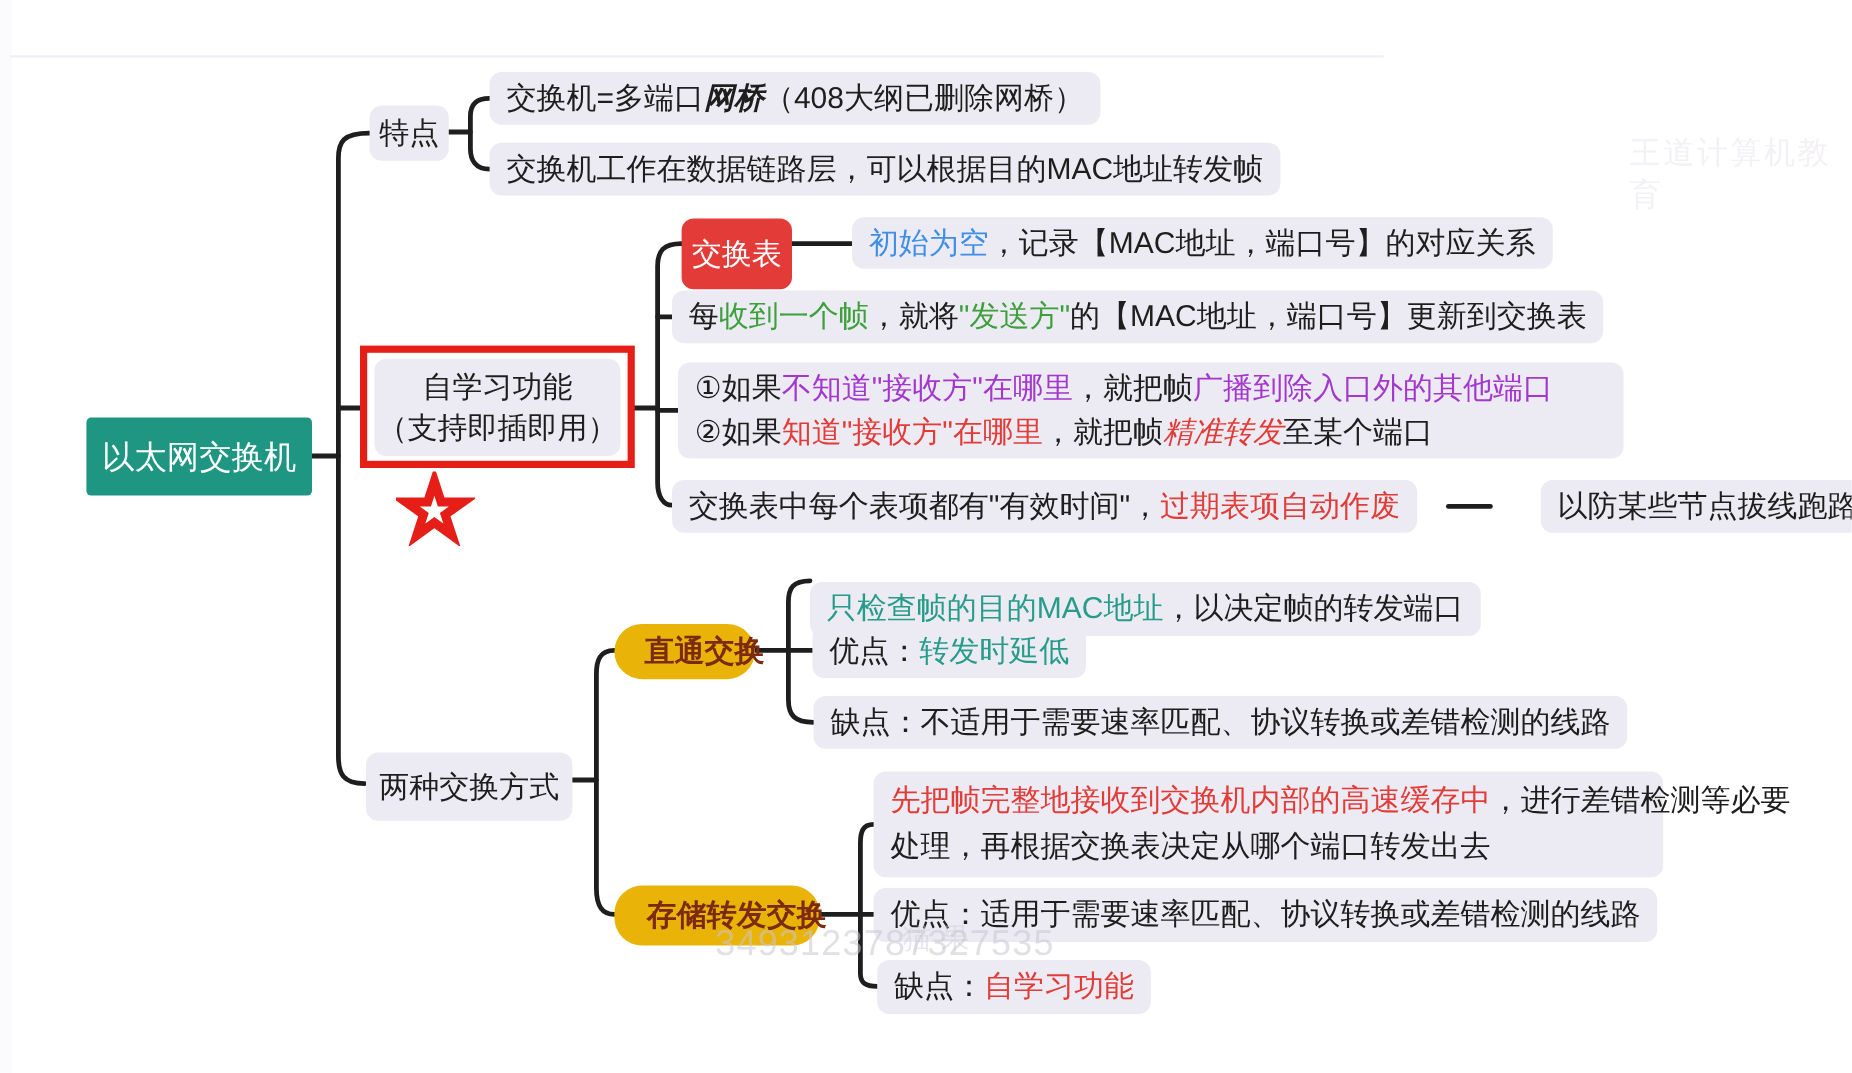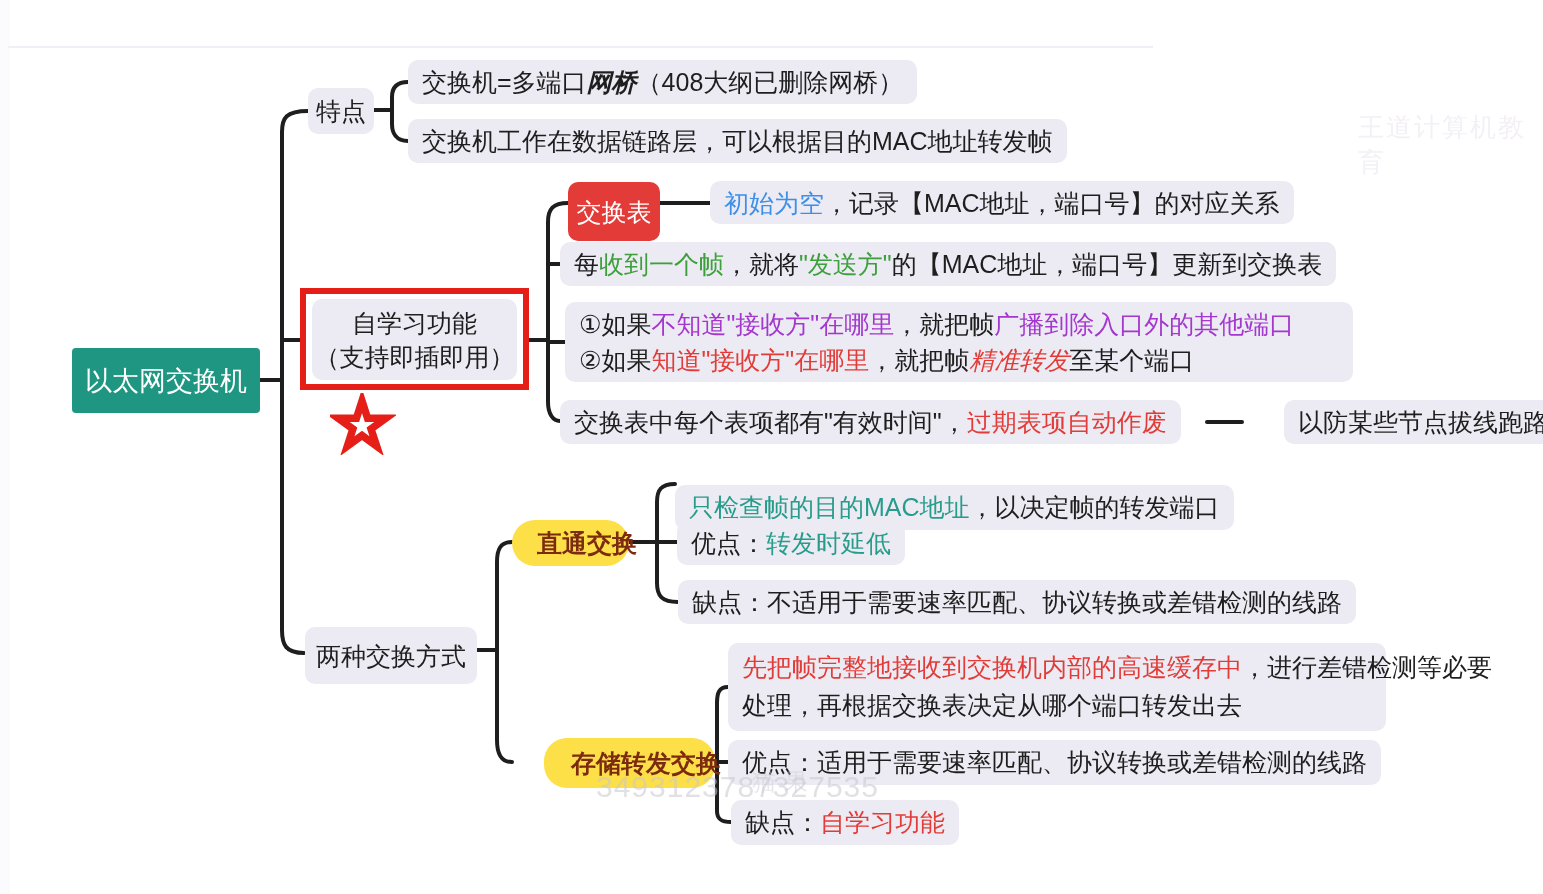--- a/index.html
+++ b/index.html
@@ -13,21 +13,21 @@
   svg.connectors{position:absolute;left:0;top:0;z-index:1;}
   .node{
     position:absolute;z-index:2;box-sizing:border-box;
     background:#ecebf3;border-radius:10px;
     color:#1e1e1e;font-size:25px;line-height:30px;
     padding:7px 14px;white-space:nowrap;
   }
   .node.center{display:flex;align-items:center;justify-content:center;padding:0 10px;text-align:center;}
   .node.teal{background:#1e9681;color:#ffffff;border-radius:4px;font-size:27px;}
   .node.redbox{background:#e23b38;color:#ffffff;border-radius:10px;}
-  .node.orange{background:#fde047;color:#7c2b10;border-radius:23px;font-weight:bold;padding-left:43px;}
+  .node.orange{background:#eab308;color:#7c2b10;border-radius:23px;font-weight:bold;padding-left:43px;}
   .node.multiline{white-space:normal;padding:4px 14px;}
   .annotation-rect{
     position:absolute;z-index:3;border:6px solid #e51e18;box-sizing:border-box;
     background:transparent;pointer-events:none;
   }
   .star{position:absolute;z-index:3;}
   .wm{position:absolute;z-index:4;pointer-events:none;}
   .wm-digits{left:596px;top:770px;font-size:30px;letter-spacing:1px;color:rgba(200,198,208,0.55);}
   .wm-name{left:752px;top:766px;font-size:24px;color:rgba(205,203,212,0.45);}
   .wm-topright{left:1358px;top:110px;font-size:26px;letter-spacing:2px;color:#f3f0f6;}
@@ -85,21 +85,21 @@
 <div class="node" style="left:560px;top:400px;height:44px;"><span>交换表中每个表项都有"有效时间"，</span><span style="color: rgb(226, 60, 56);">过期表项自动作废</span></div>
 <div class="node" style="left:1284px;top:400px;height:44px;"><span>以防某些节点拔线跑路</span></div>
 
 <div class="node center" style="left:305px;top:627px;width:172px;height:57px;">两种交换方式</div>
 
 <div class="node orange center" style="left:512px;top:520px;width:117px;height:46px;">直通交换</div>
 <div class="node" style="left:675px;top:462px;height:45px;margin-top:23px;"><span style="color: rgb(39, 156, 139);">只检查帧的目的MAC地址</span><span>，以决定帧的转发端口</span></div>
 <div class="node" style="left:677px;top:521px;height:44px;"><span>优点：</span><span style="color: rgb(39, 156, 139);">转发时延低</span></div>
 <div class="node" style="left:678px;top:580px;height:44px;"><span>缺点：不适用于需要速率匹配、协议转换或差错检测的线路</span></div>
 
-<div class="node orange center" style="left:512px;top:738px;width:171px;height:50px;margin-left:32px;">存储转发交换</div>
+<div class="node orange center" style="left:512px;top:738px;width:171px;height:50px;">存储转发交换</div>
 <div class="node multiline" style="left:728px;top:643px;width:658px;height:88px;line-height:38px;padding-top:5px;">
   <div style="white-space:nowrap;"><span style="color: rgb(226, 60, 56);">先把帧完整地接收到交换机内部的高速缓存中</span><span>，进行差错检测等必要</span></div>
   <div style="white-space:nowrap;"><span>处理，再根据交换表决定从哪个端口转发出去</span></div>
 </div>
 <div class="node" style="left:728px;top:740px;height:45px;"><span>优点：适用于需要速率匹配、协议转换或差错检测的线路</span></div>
 <div class="node" style="left:731px;top:800px;height:45px;"><span>缺点：</span><span style="color: rgb(226, 60, 56);">自学习功能</span></div>
 
 <div class="wm wm-name">猫-果</div>
 <div class="wm wm-digits">3493123787327535</div>
 <div class="wm wm-topright">王道计算机教育</div>

